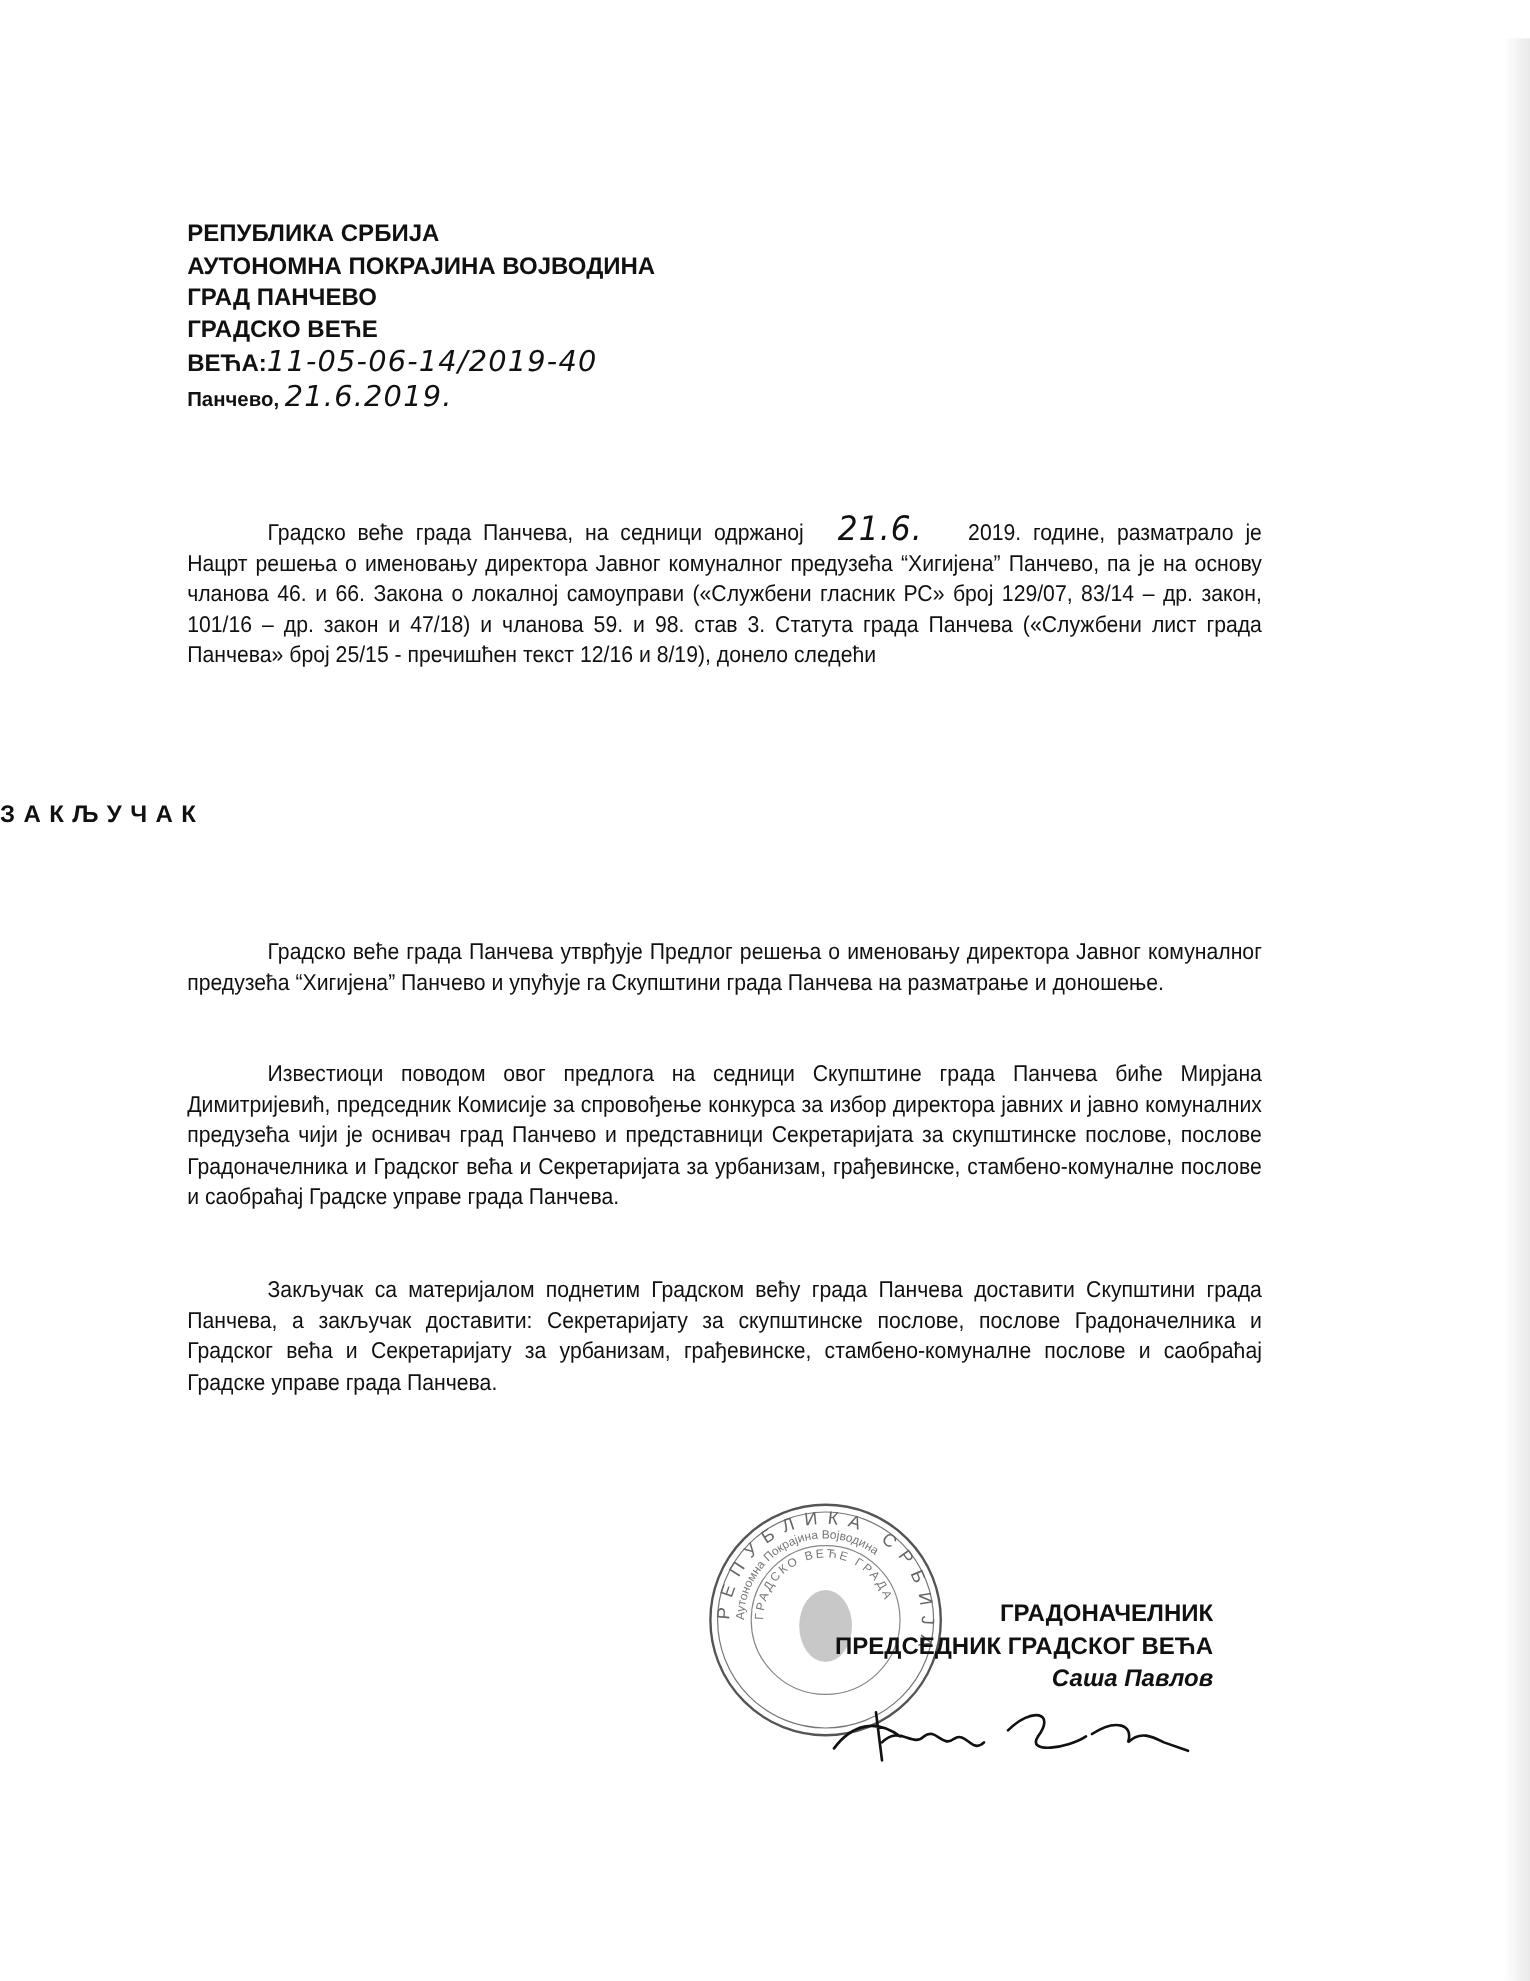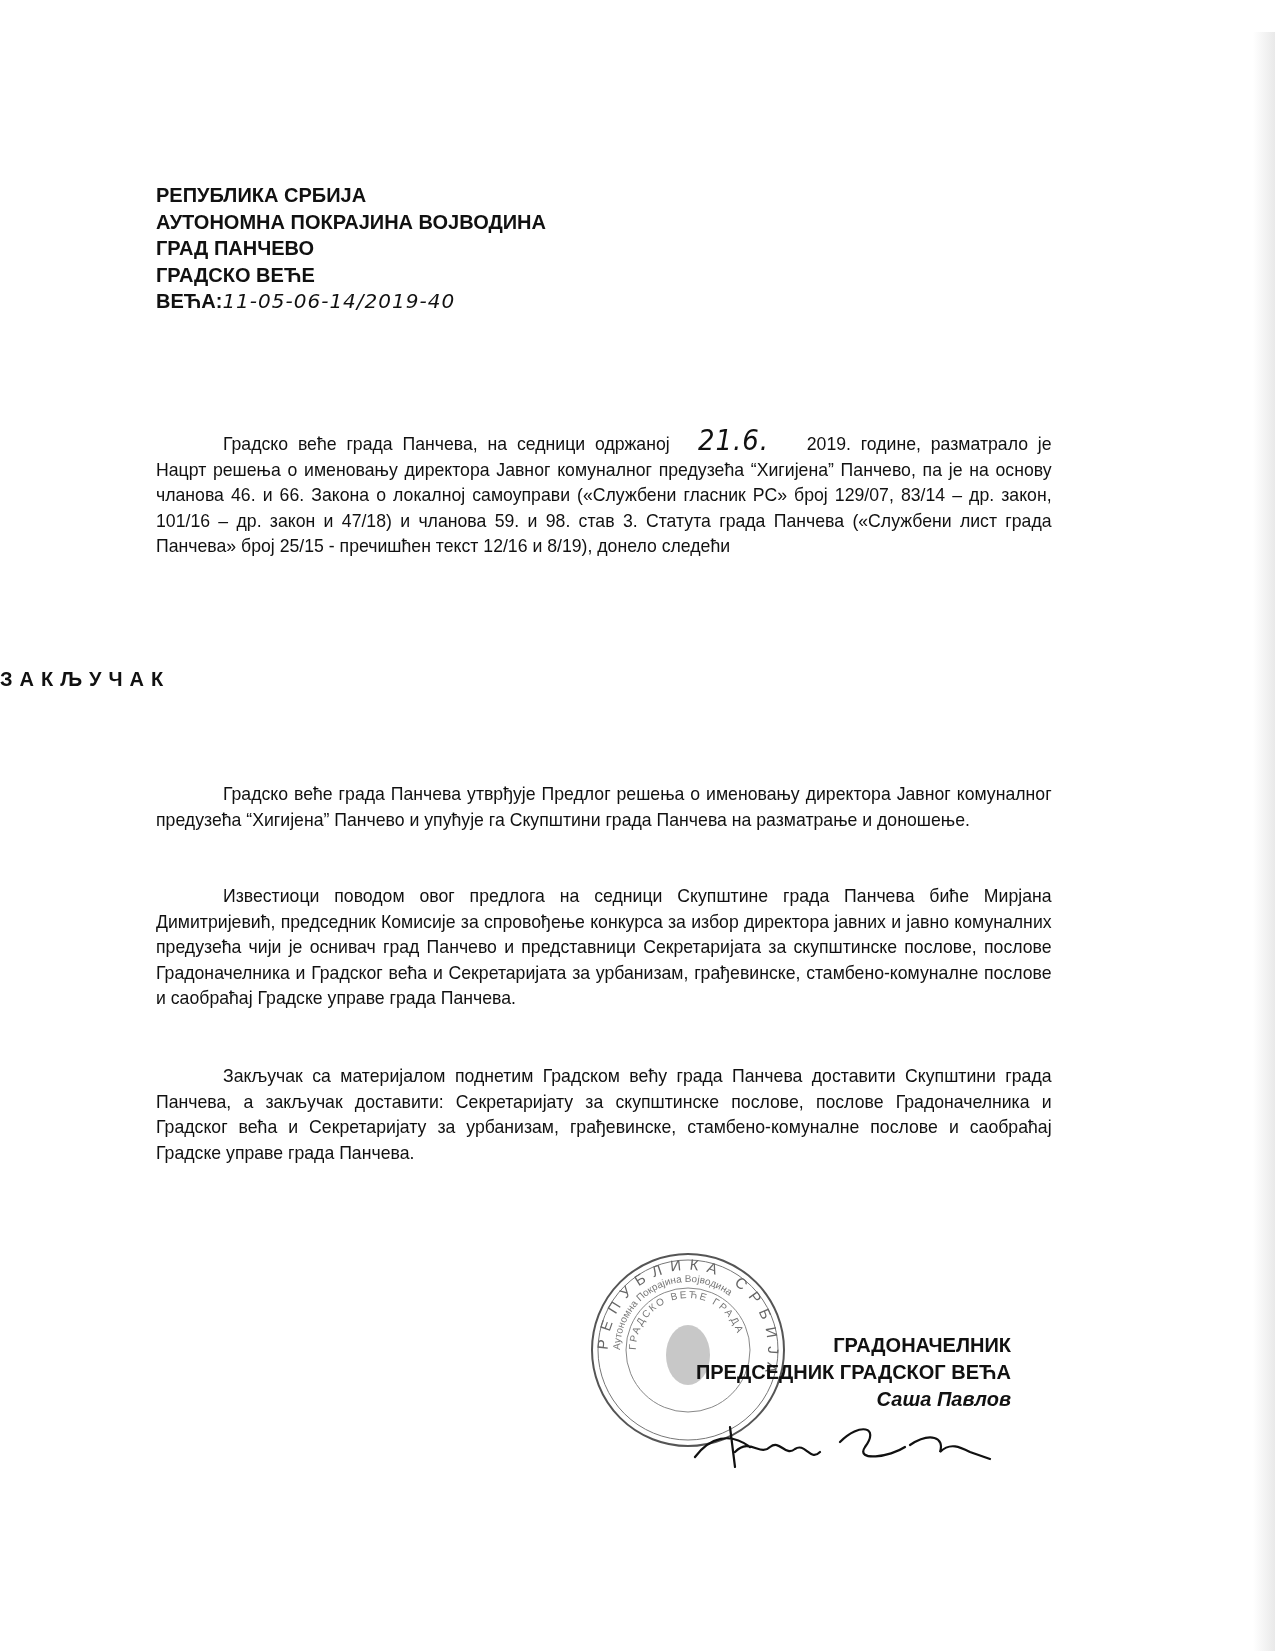--- a/index.html
+++ b/index.html
@@ -1,20 +1,20 @@
 <!DOCTYPE html>
 <html><head>
 <meta charset="utf-8">
 <style>
   html, body { margin:0; padding:0; background:#ffffff; }
   body { width:1275px; height:1651px; position:relative; overflow:hidden; color:#111; }
   .page { position:absolute; left:0; top:0; width:1275px; height:1651px; background:#fff;margin-top:32px; }
   .edge { position:absolute; right:0; top:0; width:22px; height:1651px; background:linear-gradient(to right,#fff,#e9e9e9); }
   .header { position:absolute; left:156px; top:150px; font-family:"Liberation Sans", sans-serif; font-weight:bold; font-size:20px; line-height:26.5px; }
-  .hand { font-family:"DejaVu Sans", sans-serif; font-weight:normal; font-style:italic; font-size:20px; letter-spacing:1px; }
+  .hand { font-family:"DejaVu Sans", sans-serif; font-weight:normal; font-style:italic; font-size:24px; letter-spacing:1px; }
   .body { position:absolute; left:156px; width:896px; font-family:"Liberation Sans", sans-serif; font-size:19px; line-height:25.5px; text-align:justify; transform:scaleX(0.93); transform-origin:left top; width:963px; }
   .indent { text-indent:72px; }
   .p1 { top:396px; }
   .p2 { top:749px; }
   .p3 { top:851px; }
   .p4 { top:1031px; }
   .title { position:absolute; left:0; width:1275px; top:636px; text-align:left; font-family:"Liberation Sans", sans-serif; font-weight:bold; font-size:20px; letter-spacing:7px; }
   .sig { position:absolute; left:631px; top:1300px; font-family:"Liberation Sans", sans-serif; font-weight:bold; font-size:20px; line-height:27px; text-align:right; width:380px; }
   .sig .name { font-style:italic; }
   .stamp { position:absolute; left:588px; top:1218px; width:200px; height:200px; }
@@ -26,20 +26,24 @@
 <div class="page">
   <div class="edge"></div>
 
   <div class="header">
     <div>РЕПУБЛИКА СРБИЈА</div>
     <div>АУТОНОМНА ПОКРАЈИНА ВОЈВОДИНА</div>
     <div>ГРАД ПАНЧЕВО</div>
     <div>ГРАДСКО ВЕЋЕ</div>
     <div>
       <span>ВЕЋА:</span><span class="hand">11-05-06-14/2019-40</span>
+    </div>
+    <div style="font-size:17px;">
+      <span>Панчево,</span>
+      <span class="hand">21.6.2019.</span>
     </div>
   </div>
 
   <div class="body p1 indent">
     <span>Градско веће града Панчева, на седници одржаној</span>
     <span class="hand" style="font-size:28px; padding:0 30px 0 20px;">21.6.</span>
     <span>2019. године, разматрало је Нацрт решења о именовању директора Јавног комуналног предузећа “Хигијена” Панчево, па је на основу чланова 46. и 66. Закона о локалној самоуправи («Службени гласник РС» број 129/07, 83/14 – др. закон, 101/16 – др. закон и 47/18) и чланова 59. и 98. став 3. Статута града Панчева («Службени лист града Панчева» број 25/15 - пречишћен текст 12/16 и 8/19), донело следећи</span>
   </div>
 
   <div class="title">ЗАКЉУЧАК</div>

